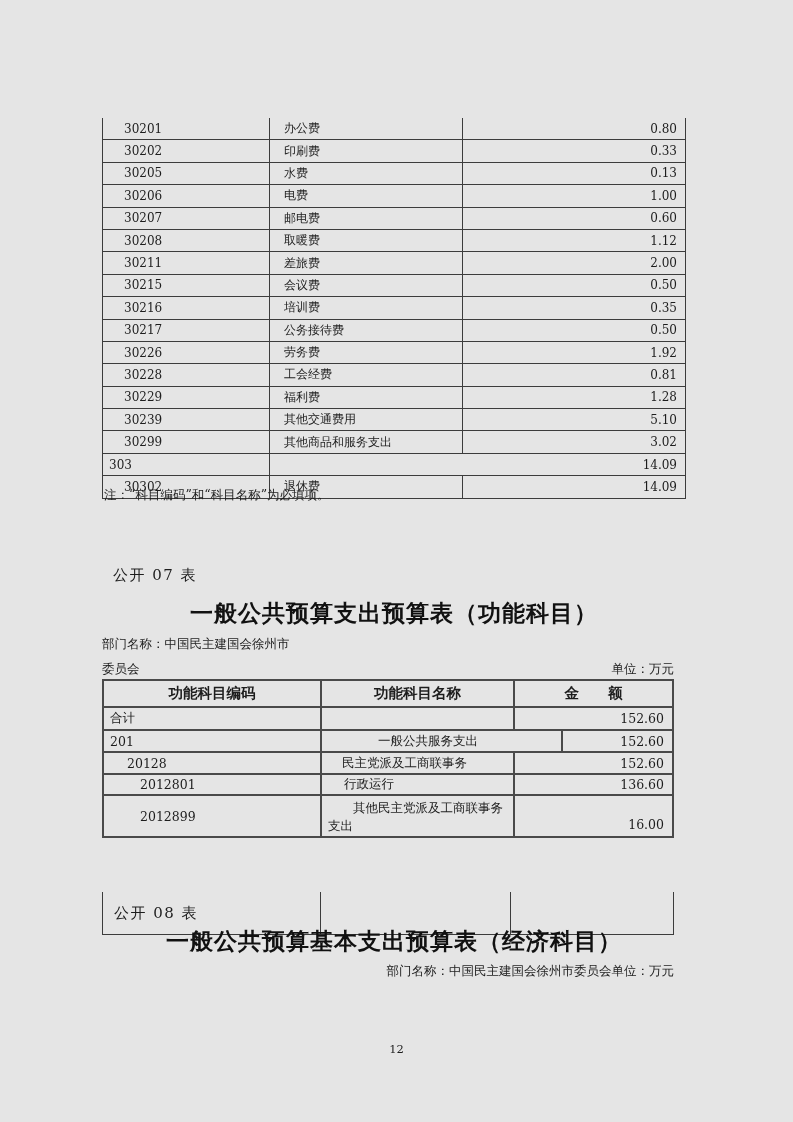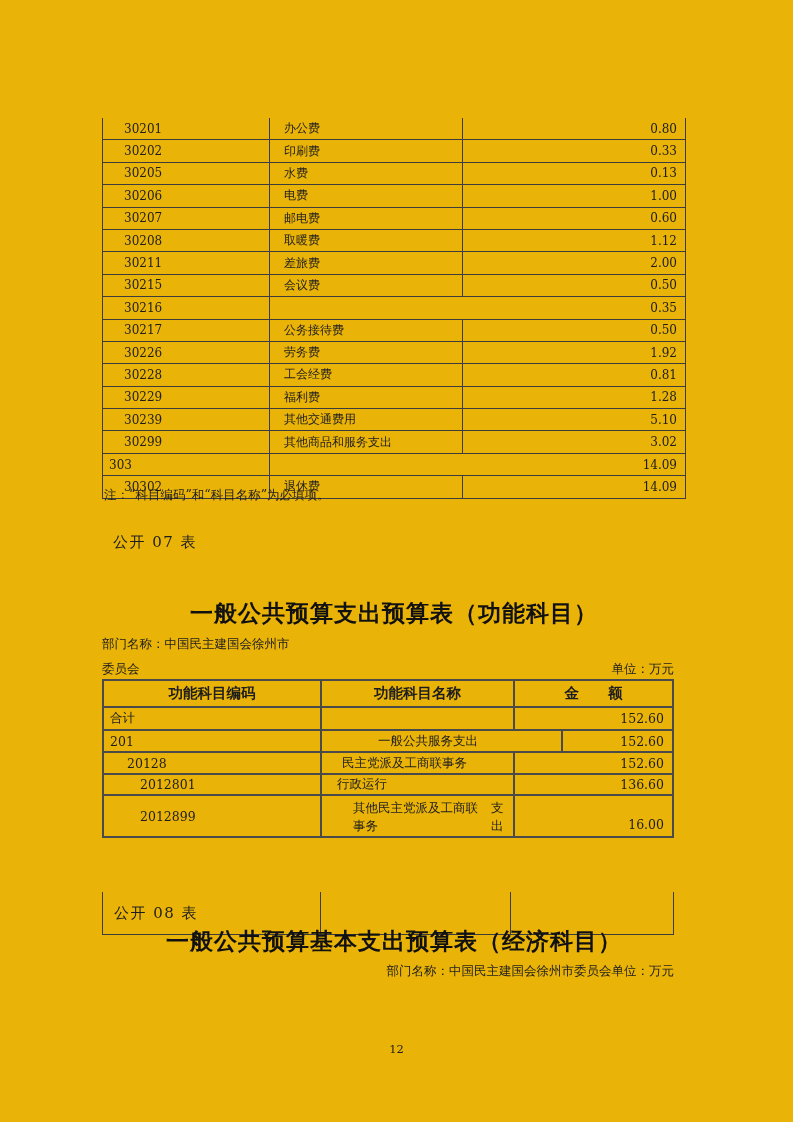--- a/index.html
+++ b/index.html
@@ -1,37 +1,37 @@
 <!DOCTYPE html>
 <html><head>
 <meta charset="utf-8">
 <style>
   html,body{margin:0;padding:0;background:#fff;}
   .page{
-    position:relative; width:793px; height:1122px; background:#eab308;
+    position:relative; width:793px; height:1122px; background:#e5e5e5;
     font-family:"DejaVu Serif","Liberation Serif",serif; color:#1d1d1d;
     overflow:hidden;
   }
   
   .t1{
     position:absolute; left:102px; top:118px; width:584px;
     border-left:1.5px solid #3c3c3c; border-right:1.5px solid #3c3c3c;
     box-sizing:border-box;
   }
   .t1-row{display:flex; height:21.4px; border-bottom:1.6px solid #3c3c3c; font-size:12px;}
   .t1-row>div{box-sizing:border-box; display:flex; align-items:center; height:100%;}
   .t1 .c1{width:167px; border-right:1.5px solid #3c3c3c; padding-left:21px;}
   .t1 .c2{width:193px; border-right:1.5px solid #3c3c3c; padding-left:14px;}
   .t1 .c3{flex:1; justify-content:flex-end; padding-right:8px;}
   .t1-row.parent .c1{padding-left:6px;}
   .t1-row.parent .c2{padding-left:7px;}
 
   .note{position:absolute; left:104px; top:487px; font-size:12.5px;}
 
-  .s07-label{position:absolute; left:113px; top:533px; font-size:15px; letter-spacing:1.5px;}
+  .s07-label{position:absolute; left:113px; top:566px; font-size:15px; letter-spacing:1.5px;}
 
   .big-title{
     position:absolute; left:102px; width:584px; text-align:center;
     font-family:"DejaVu Sans","Liberation Sans",sans-serif; font-weight:bold;
     font-size:23px; letter-spacing:1px; color:#111;
   }
   .title1{top:598px;}
   .title2{top:926px;}
 
   .dept1{position:absolute; left:102px; top:636px; width:572px; font-size:12.5px;}
@@ -47,22 +47,22 @@
   .t2-header>div{box-sizing:border-box; display:flex; align-items:center; justify-content:center;}
   .t2-row{display:flex; border-bottom:2px solid #4a4a4a; font-size:12.5px;}
   .t2-row>div{box-sizing:border-box; display:flex; align-items:center;}
   .t2 .c1{width:218px; border-right:2px solid #4a4a4a;}
   .t2 .c2{width:193px; border-right:2px solid #4a4a4a;}
   .t2 .c3{flex:1; justify-content:flex-end; padding-right:8px;}
   .t2-row.rh0{height:21px;} .t2-row.rh1{height:20px;gap:48px;} .t2-row.rh2{height:20px;} .t2-row.rh3{height:19px;}
   .t2-row.rh4{height:40px; border-bottom:none;}
   .ind0{padding-left:6px;} .indn0{padding-left:8px;}
   .ind1{padding-left:23px;} .indn1{padding-left:20px;}
-  .ind2{padding-left:36px;} .indn2{padding-left:15px;}
-  .t2 .name2{flex-direction:row; align-items:stretch; justify-content:flex-start; padding-top:3px; line-height:18px;}
+  .ind2{padding-left:36px;} .indn2{padding-left:22px;}
+  .t2 .name2{flex-direction:column; align-items:stretch; justify-content:flex-start; padding-top:3px; line-height:18px;}
   .t2 .name2 .l1{padding-left:31px;}
   .t2 .name2 .l2{padding-left:6px;}
   .t2 .amt-bottom{align-items:flex-end; padding-bottom:4px;}
 
   
   .row08{
     position:absolute; left:102px; top:892px; width:572px; height:43px;
     border-left:1.5px solid #3c3c3c; border-right:1.5px solid #3c3c3c; border-bottom:1.5px solid #3c3c3c;
     box-sizing:border-box; display:flex;
   }
@@ -116,20 +116,21 @@
         <div class="c2">差旅费</div>
         <div class="c3">2.00</div>
       </div>
     <div class="t1-row">
         <div class="c1">30215</div>
         <div class="c2">会议费</div>
         <div class="c3">0.50</div>
       </div>
     <div class="t1-row">
         <div class="c1">30216</div>
+        <div class="c2">培训费</div>
         <div class="c3">0.35</div>
       </div>
     <div class="t1-row">
         <div class="c1">30217</div>
         <div class="c2">公务接待费</div>
         <div class="c3">0.50</div>
       </div>
     <div class="t1-row">
         <div class="c1">30226</div>
         <div class="c2">劳务费</div>

